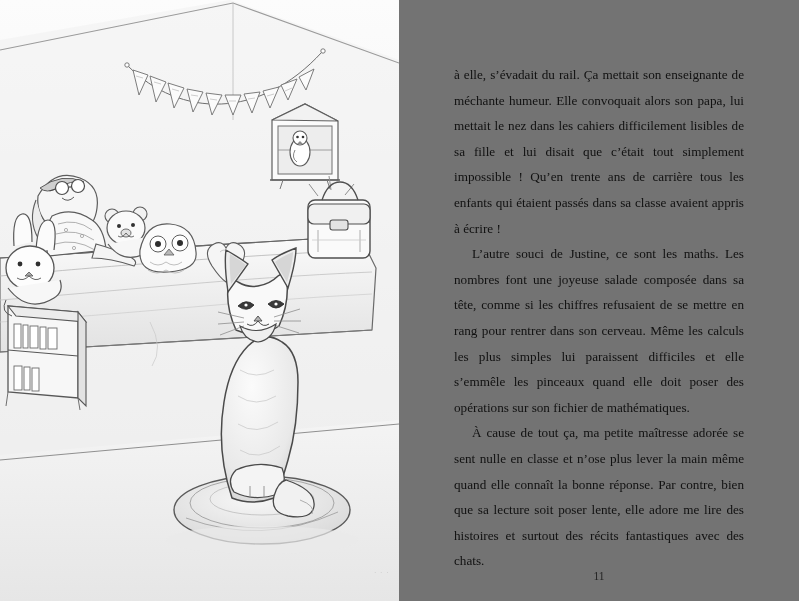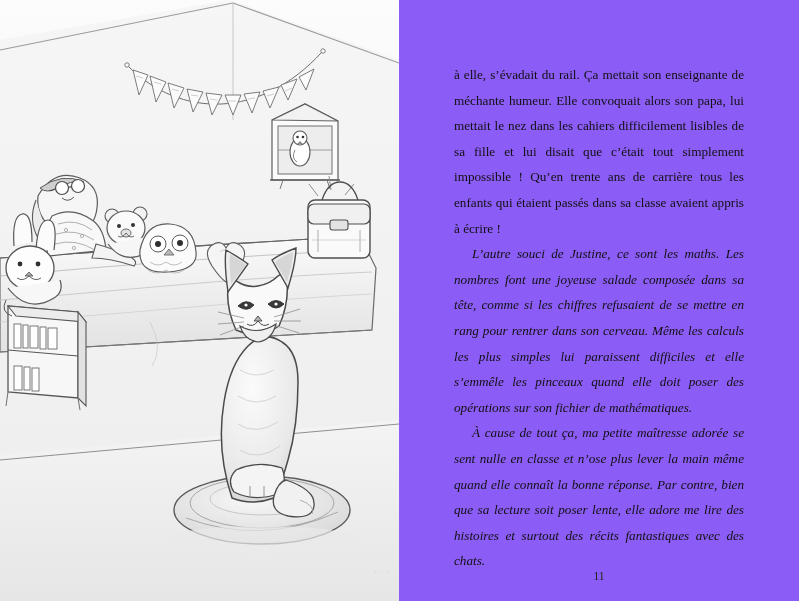--- a/index.html
+++ b/index.html
@@ -23,21 +23,21 @@
     position: relative;
     width: 399px;
     height: 601px;
     overflow: hidden;
     background: #ffffff;
   }
   .page-right {
     position: relative;
     width: 400px;
     height: 601px;
-    background: #8b5cf6;
+    background: #737373;
   }
   .illustration {
     position: absolute;
     left: 0;
     top: 0;
     width: 399px;
     height: 601px;
   }
   .text-column {
     position: absolute;
@@ -48,21 +48,20 @@
     line-height: 25.6px;
     color: #111111;
     text-align: justify;
     text-justify: inter-word;
   }
   .text-column p {
     margin: 0;
   }
   .text-column p.indent {
     text-indent: 18px;
-    font-style: italic;
   }
   .folio {
     position: absolute;
     left: 0;
     top: 570px;
     width: 400px;
     text-align: center;
     font-size: 11.5px;
     color: #222222;
     font-family: "Liberation Serif", serif;

